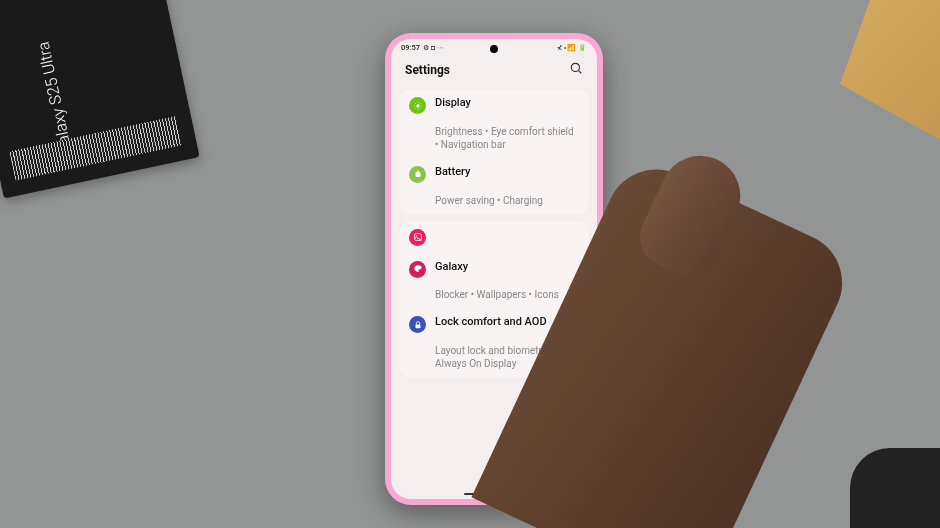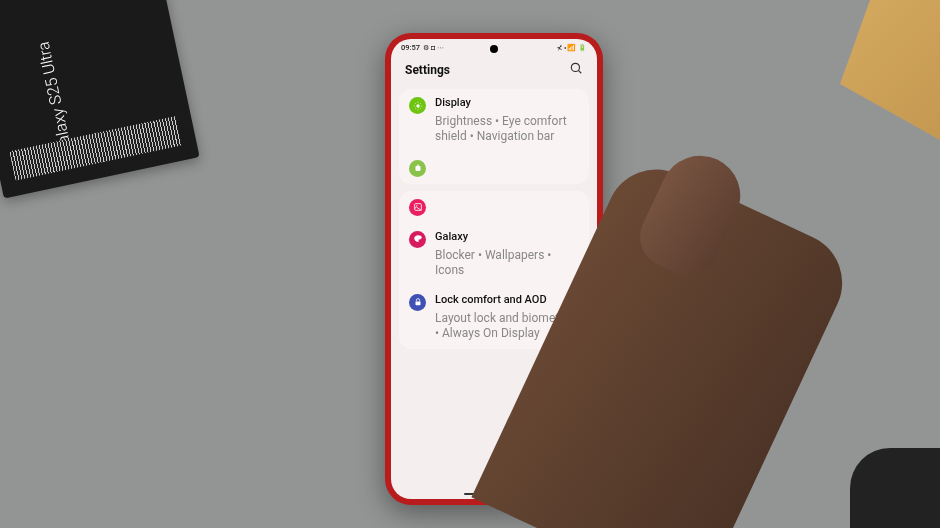--- a/index.html
+++ b/index.html
@@ -92,21 +92,21 @@
     border-radius: 40px 40px 30px 30px;
   }
   
   
   .phone {
     position: absolute;
     top: 33px;
     left: 385px;
     width: 218px;
     height: 472px;
-    background: #b91c1c;
+    background: #f9a8d4;
     border-radius: 26px;
     padding: 6px;
     box-shadow: 0 8px 28px rgba(0,0,0,0.4);
     z-index: 10;
   }
   .screen {
     width: 100%;
     height: 100%;
     background: #f5eeee;
     border-radius: 20px;
@@ -188,24 +188,24 @@
   }
   .item-icon svg { width: 10px; height: 10px; fill: #fff; }
   .item-text { flex: 1; min-width: 0; }
   .item-title {
     font-size: 11px;
     font-weight: 500;
     color: #111;
     line-height: 1.25;
   }
   .item-subtitle {
-    font-size: 12px;
+    font-size: 10px;
     color: #888;
     line-height: 1.3;
-    margin-top: 4px;
+    margin-top: 15px;
   }
   
   .icon-green { background: #6ec511; }
   .icon-lime { background: #8bc34a; }
   .icon-pink { background: #e91e63; }
   .icon-magenta { background: #d81b60; }
   .icon-blue { background: #1976d2; }
   .icon-navy { background: #3f51b5; }
   .icon-purple { background: #673ab7; }
   .icon-deeppurple { background: #5e35b1; }
@@ -271,20 +271,24 @@
             <div class="item-subtitle">Brightness • Eye comfort shield • Navigation bar</div>
           </div>
         </div>
         <div class="settings-item">
           <div class="item-icon icon-lime">
             <svg viewBox="0 0 24 24">
                 <rect x="6" y="7" width="12" height="12" rx="2"></rect>
                 <rect x="10" y="4" width="4" height="3"></rect>
               </svg>
           </div>
+          <div class="item-text">
+            <div class="item-title">Battery</div>
+            <div class="item-subtitle">Power saving • Charging</div>
+          </div>
         </div>
       </div>
 
       <div class="settings-group">
         <div class="settings-item">
           <div class="item-icon icon-pink">
             <svg viewBox="0 0 24 24">
                 <rect x="4" y="4" width="16" height="16" rx="2" fill="none" stroke="#fff" stroke-width="2"></rect>
                 <circle cx="9" cy="9" r="1.5"></circle>
                 <path d="M4 16l4-4 12 8" stroke="#fff" stroke-width="2" fill="none"></path>

